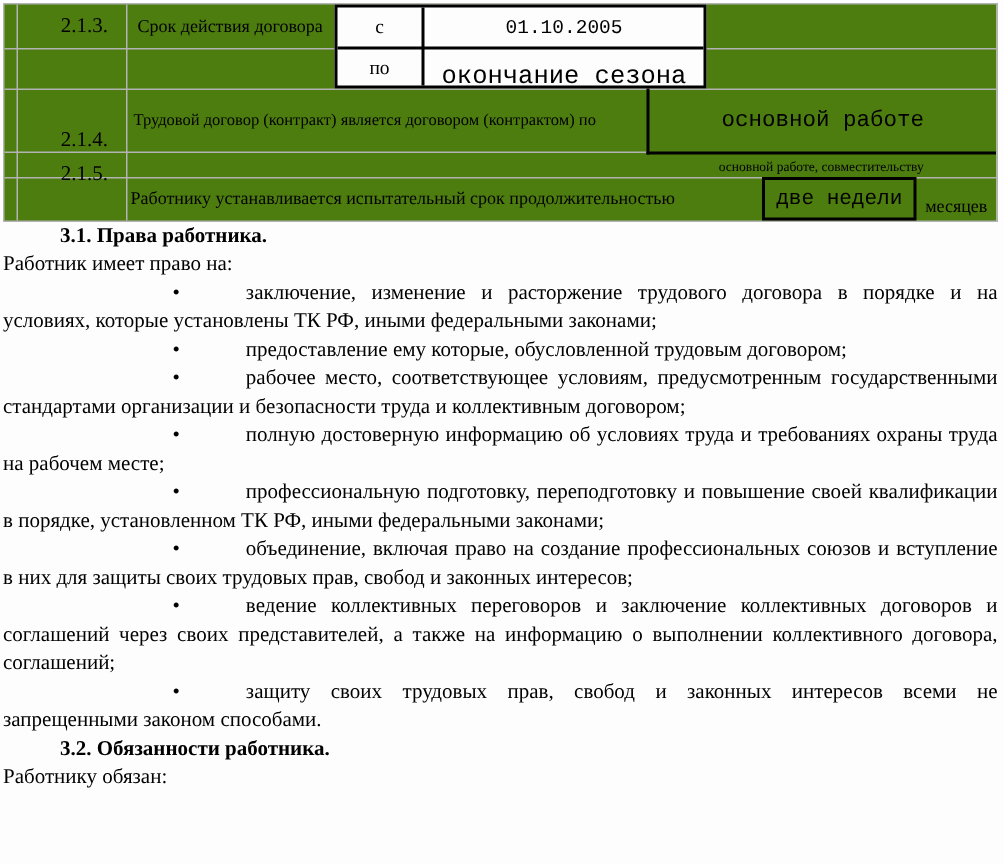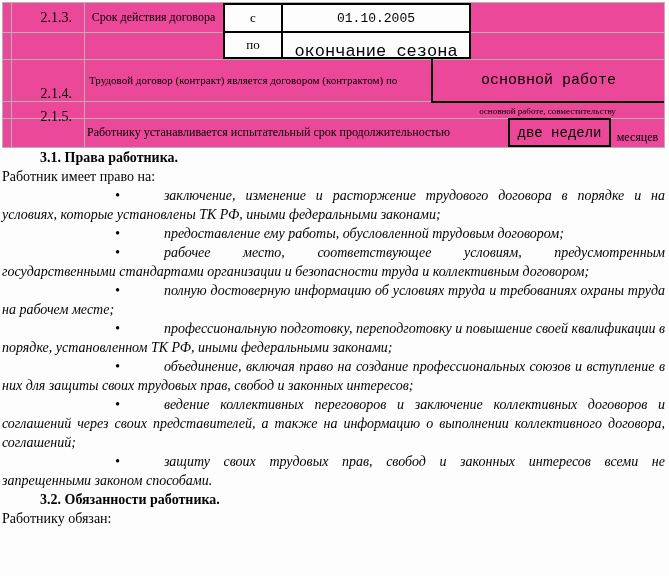--- a/index.html
+++ b/index.html
@@ -10,21 +10,21 @@
     font-family:"Liberation Serif","DejaVu Serif",serif;
     overflow:hidden;
   }
   
   .formtable{
     position:relative;
     margin:2px 0 0 2px;
     width:661px;height:144px;
     border:1px solid #b3b3b3;
     box-sizing:content-box;
-    background:#ec4899;
+    background:#4d7c0f;
   }
   .gline{position:absolute;background:#b3b3b3;}
   .cell{position:absolute;display:flex;align-items:center;box-sizing:border-box;}
   .num{justify-content:flex-end;padding-right:12px;font-size:14px;}
   .lbl{font-size:12px;white-space:nowrap;}
   .mono{font-family:"Liberation Mono","DejaVu Sans Mono",monospace;}
   .boxA{
     position:absolute;left:220px;top:0;width:248px;height:56px;
     border:2px solid #000;box-sizing:border-box;background:#fdfdfd;
   }
@@ -45,21 +45,21 @@
     text-align:center;
     font-size:15px;font-weight:bold;
   }
   .content p{
     margin:0;
     font-size:14px;line-height:19px;
     text-align:justify;
   }
   p.ind{text-indent:38px;text-align:left;font-weight:bold;}
   p.plain{text-align:left;}
-  p.li{text-indent:113px;font-style:italic;}
+  p.li{text-indent:113px;}
   .bullet{font-size:14px;}
   .tabgap{display:inline-block;width:44px;}
 </style>
 </head>
 <body>
 
 <div>
 
   <div class="formtable">
 
@@ -96,21 +96,21 @@
     <div class="cell" style="left:608px;top:115px;width:53px;height:29px;align-items:flex-end;justify-content:center;padding-bottom:2px;font-size:12px;">месяцев</div>
   </div>
 
   <div class="content">
 
 
     <p class="ind">3.1. Права работника.</p>
     <p class="plain">Работник имеет право на:</p>
 
     <p class="li"><span class="bullet">•</span><span class="tabgap"></span><span>заключение, изменение и расторжение трудового договора в порядке и на условиях, которые установлены ТК РФ, иными федеральными законами;</span></p>
-    <p class="li"><span class="bullet">•</span><span class="tabgap"></span><span>предоставление ему работы, обусловленной трудовым договором;</span></p>
+    <p class="li"><span class="bullet">•</span><span class="tabgap"></span><span>предоставление ему которые, обусловленной трудовым договором;</span></p>
     <p class="li"><span class="bullet">•</span><span class="tabgap"></span><span>рабочее место, соответствующее условиям, предусмотренным государственными стандартами организации и безопасности труда и коллективным договором;</span></p>
     <p class="li"><span class="bullet">•</span><span class="tabgap"></span><span>полную достоверную информацию об условиях труда и требованиях охраны труда на рабочем месте;</span></p>
     <p class="li"><span class="bullet">•</span><span class="tabgap"></span><span>профессиональную подготовку, переподготовку и повышение своей квалификации в порядке, установленном ТК РФ, иными федеральными законами;</span></p>
     <p class="li"><span class="bullet">•</span><span class="tabgap"></span><span>объединение, включая право на создание профессиональных союзов и вступление в них для защиты своих трудовых прав, свобод и законных интересов;</span></p>
     <p class="li"><span class="bullet">•</span><span class="tabgap"></span><span>ведение коллективных переговоров и заключение коллективных договоров и соглашений через своих представителей, а также на информацию о выполнении коллективного договора, соглашений;</span></p>
     <p class="li"><span class="bullet">•</span><span class="tabgap"></span><span>защиту своих трудовых прав, свобод и законных интересов всеми не запрещенными законом способами.</span></p>
 
     <p class="ind">3.2. Обязанности работника.</p>
     <p class="plain">Работнику обязан:</p>
   </div>

